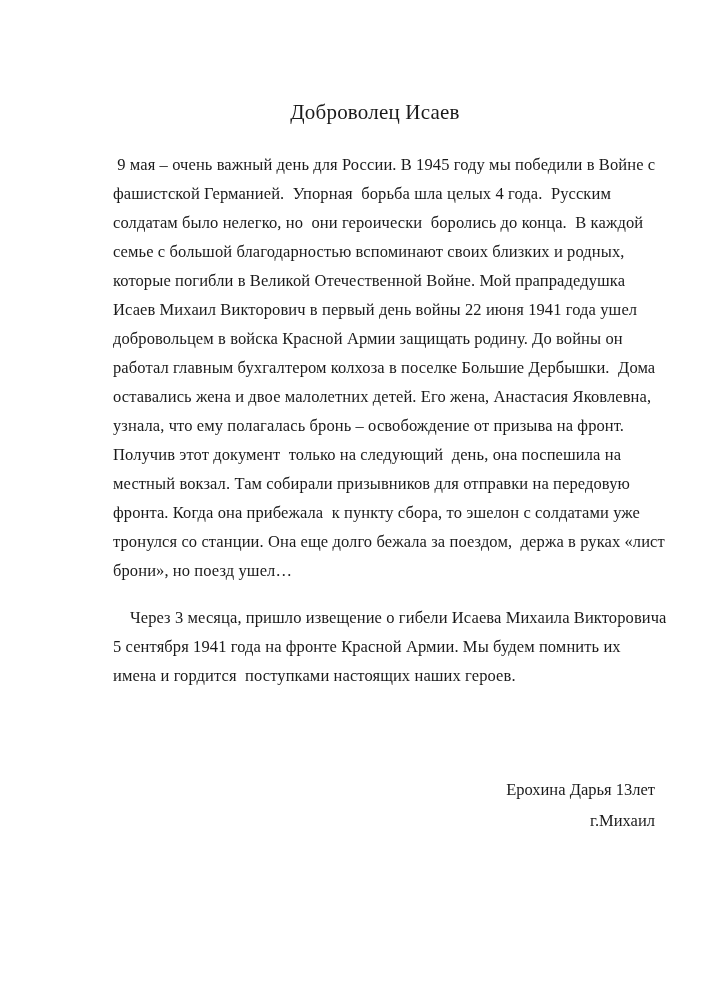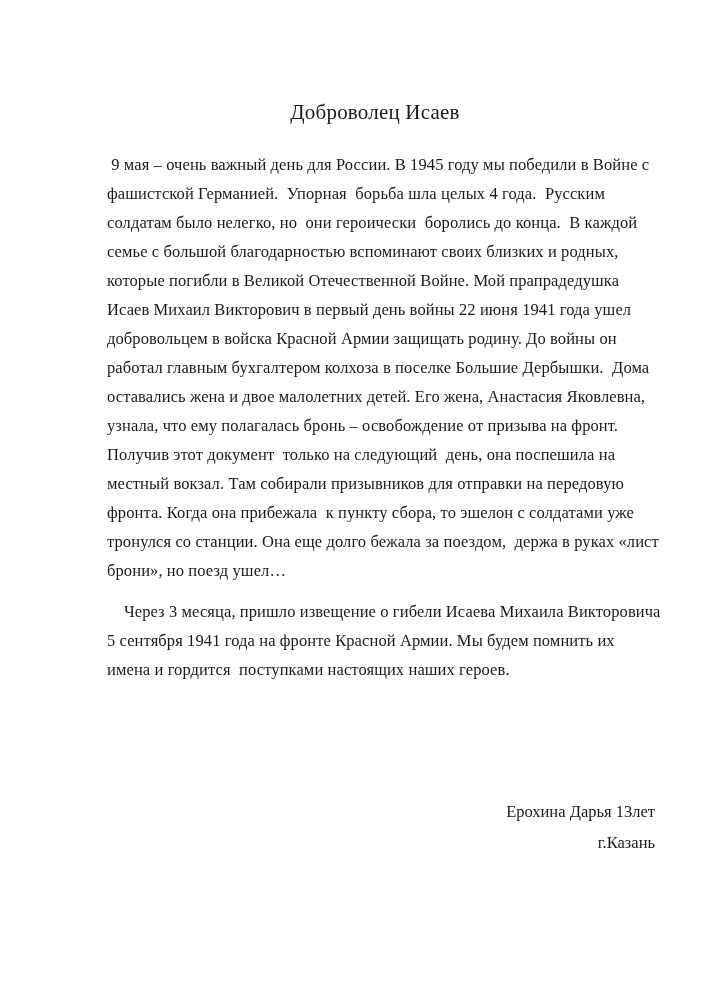--- a/index.html
+++ b/index.html
@@ -20,34 +20,34 @@
   }
   .title {
     margin: 0;
     font-size: 21px;
     line-height: 28px;
     font-weight: normal;
     text-align: center;
     letter-spacing: 0.2px;
   }
   .para {
-    margin: 12px;
+    margin: 18px;
     font-size: 16.5px;
     line-height: 29px;
     white-space: pre;
     letter-spacing: 0.1px;
   }
   .para-first {
     margin-top: 24px;
   }
   .para-second {
     margin-top: 7px;
   }
   .signature {
-    margin-top: 112px;
+    margin-top: 84px;
     text-align: right;
     font-size: 16.5px;
     line-height: 31px;
   }
   .signature div {
     white-space: pre;
   }
 </style>
 </head>
 <body>
@@ -70,15 +70,15 @@
 фронта. Когда она прибежала  к пункту сбора, то эшелон с солдатами уже
 тронулся со станции. Она еще долго бежала за поездом,  держа в руках «лист
 брони», но поезд ушел…</p>
 
   <p class="para para-second">    Через 3 месяца, пришло извещение о гибели Исаева Михаила Викторовича
 5 сентября 1941 года на фронте Красной Армии. Мы будем помнить их
 имена и гордится  поступками настоящих наших героев.</p>
 
   <div class="signature">
     <div>Ерохина Дарья 13лет</div>
-    <div>г.Казань</div>
+    <div>г.Михаил</div>
   </div>
 </div>
 
 </body></html>

